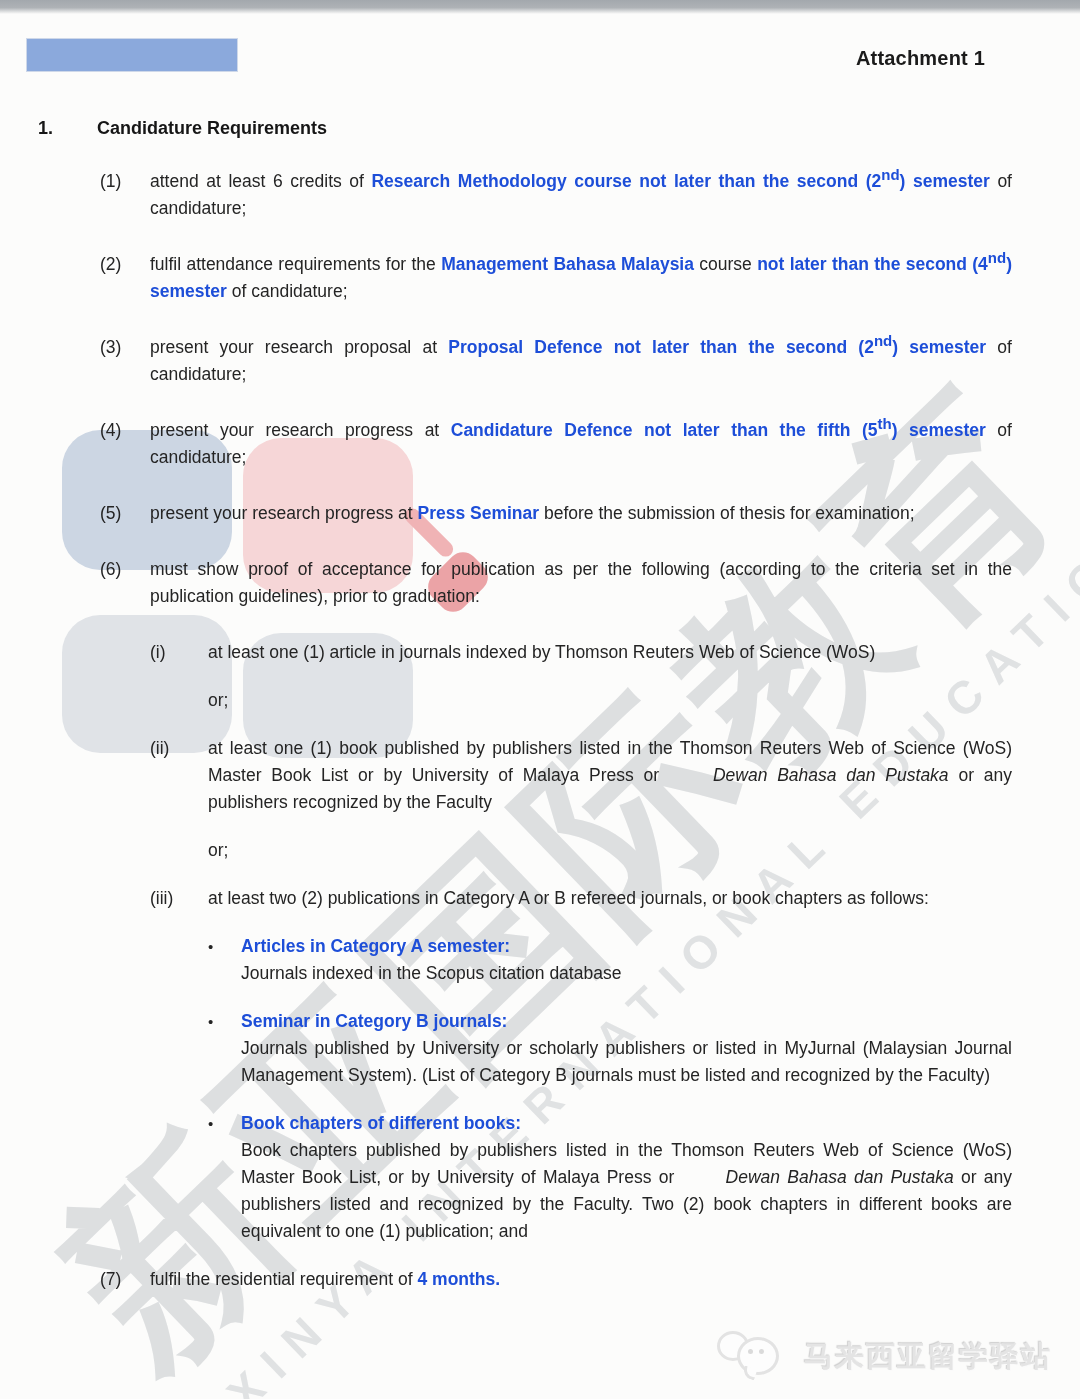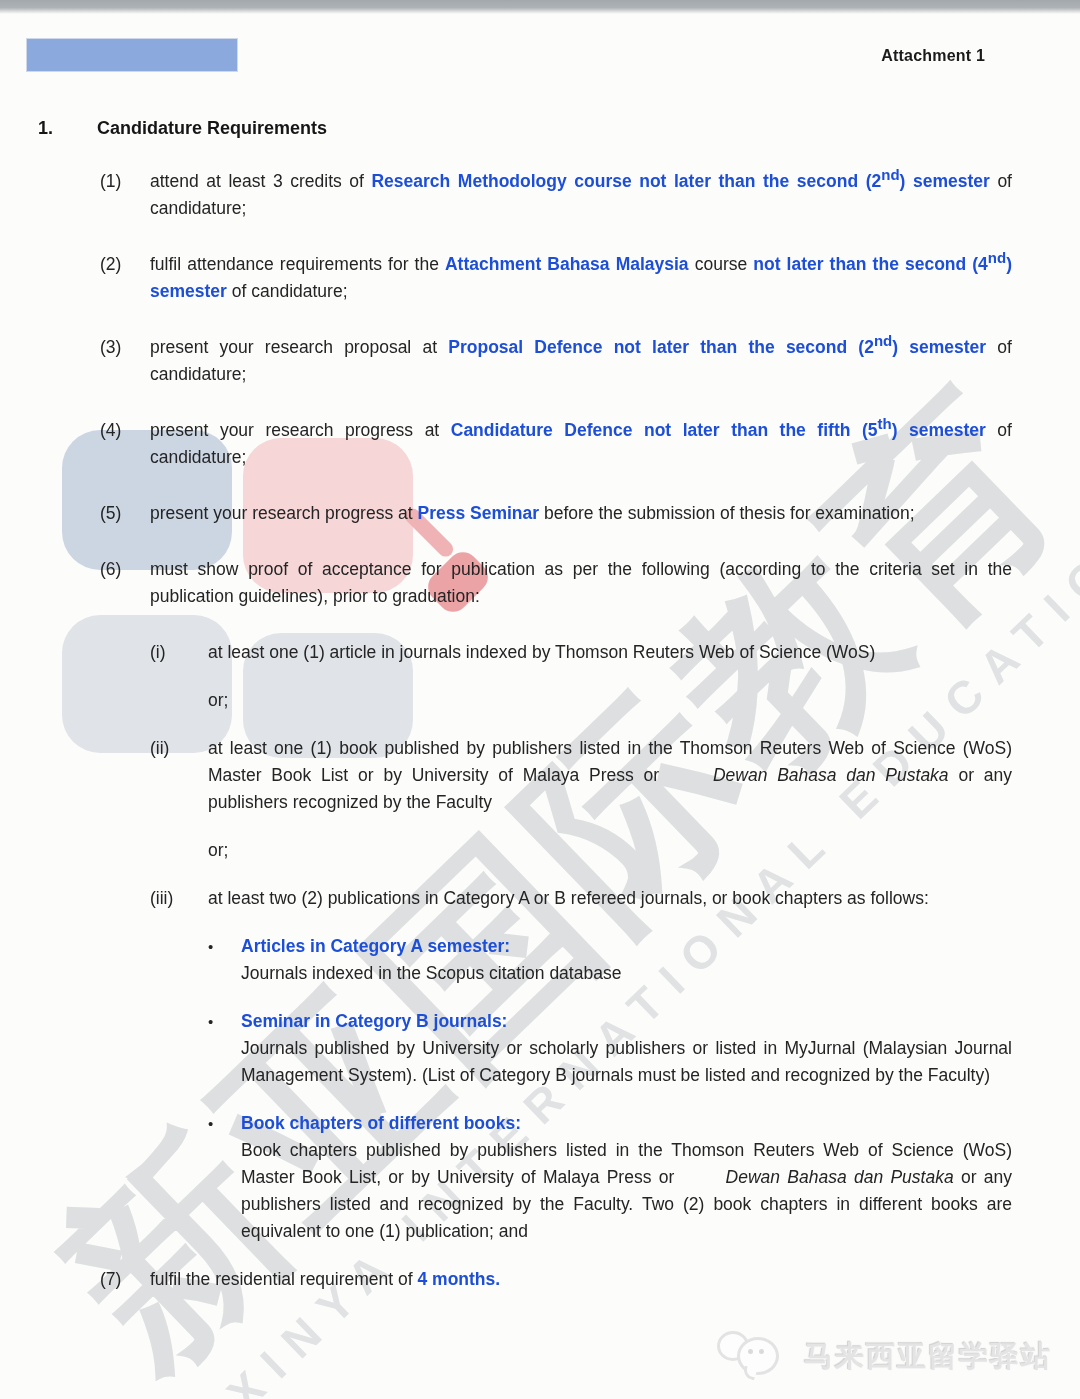--- a/index.html
+++ b/index.html
@@ -13,21 +13,21 @@
     position:absolute;left:0;top:0;width:100%;height:14px;
     background:linear-gradient(to bottom,#a3a8ad 0%,#aeb2b6 55%,rgba(255,255,255,0) 100%);
   }
   
   .redaction{
     position:absolute;left:27px;top:39px;width:210px;height:32px;
     background:#8ba9dc;box-shadow:0 0 0 1px rgba(120,150,200,.35);
   }
   .attachment{
     position:absolute;top:47px;right:95px;
-    font-size:16px;font-weight:bold;color:#1b1b1b;letter-spacing:.2px;
+    font-size:20px;font-weight:bold;color:#1b1b1b;letter-spacing:.2px;
   }
   
   .logo-wm{position:absolute;left:0;top:0;width:100%;height:100%;z-index:1;}
   .sq{position:absolute;border-radius:38px;}
   .sq-blue{left:62px;top:430px;width:170px;height:140px;background:#ccd6e3;}
   .sq-pink{left:243px;top:438px;width:170px;height:155px;background:#f6d6d7;}
   .sq-gray1{left:62px;top:615px;width:170px;height:138px;background:#e0e3e7;}
   .sq-gray2{left:243px;top:633px;width:170px;height:125px;background:#e0e3e7;}
   .lens-stem{
     position:absolute;left:398px;top:525px;width:62px;height:15px;
@@ -115,25 +115,25 @@
   <div class="wm-en">XINYA INTERNATIONAL EDUCATION</div>
 
   <div class="content">
     <div class="heading">
       <span class="num">1.</span>
       <span>Candidature Requirements</span>
     </div>
     <div>
         <div class="row lvl1">
           <span class="marker">(1)</span>
-          <div class="txt"><span>attend at least 3 credits of </span><span class="b">Research Methodology course not later than the second (2</span><sup class="b">nd</sup><span class="b">) semester</span><span> of candidature;</span></div>
+          <div class="txt"><span>attend at least 6 credits of </span><span class="b">Research Methodology course not later than the second (2</span><sup class="b">nd</sup><span class="b">) semester</span><span> of candidature;</span></div>
         </div>
         <div class="row lvl1">
           <span class="marker">(2)</span>
-          <div class="txt"><span>fulfil attendance requirements for the </span><span class="b">Attachment Bahasa Malaysia</span><span> course </span><span class="b">not later than the second (4</span><sup class="b">nd</sup><span class="b">) semester</span><span> of candidature;</span></div>
+          <div class="txt"><span>fulfil attendance requirements for the </span><span class="b">Management Bahasa Malaysia</span><span> course </span><span class="b">not later than the second (4</span><sup class="b">nd</sup><span class="b">) semester</span><span> of candidature;</span></div>
         </div>
         <div class="row lvl1">
           <span class="marker">(3)</span>
           <div class="txt"><span>present your research proposal at </span><span class="b">Proposal Defence not later than the second (2</span><sup class="b">nd</sup><span class="b">) semester</span><span> of candidature;</span></div>
         </div>
         <div class="row lvl1">
           <span class="marker">(4)</span>
           <div class="txt"><span>present your research progress at </span><span class="b">Candidature Defence not later than the fifth (5</span><sup class="b">th</sup><span class="b">) semester</span><span> of candidature;</span></div>
         </div>
         <div class="row lvl1">

